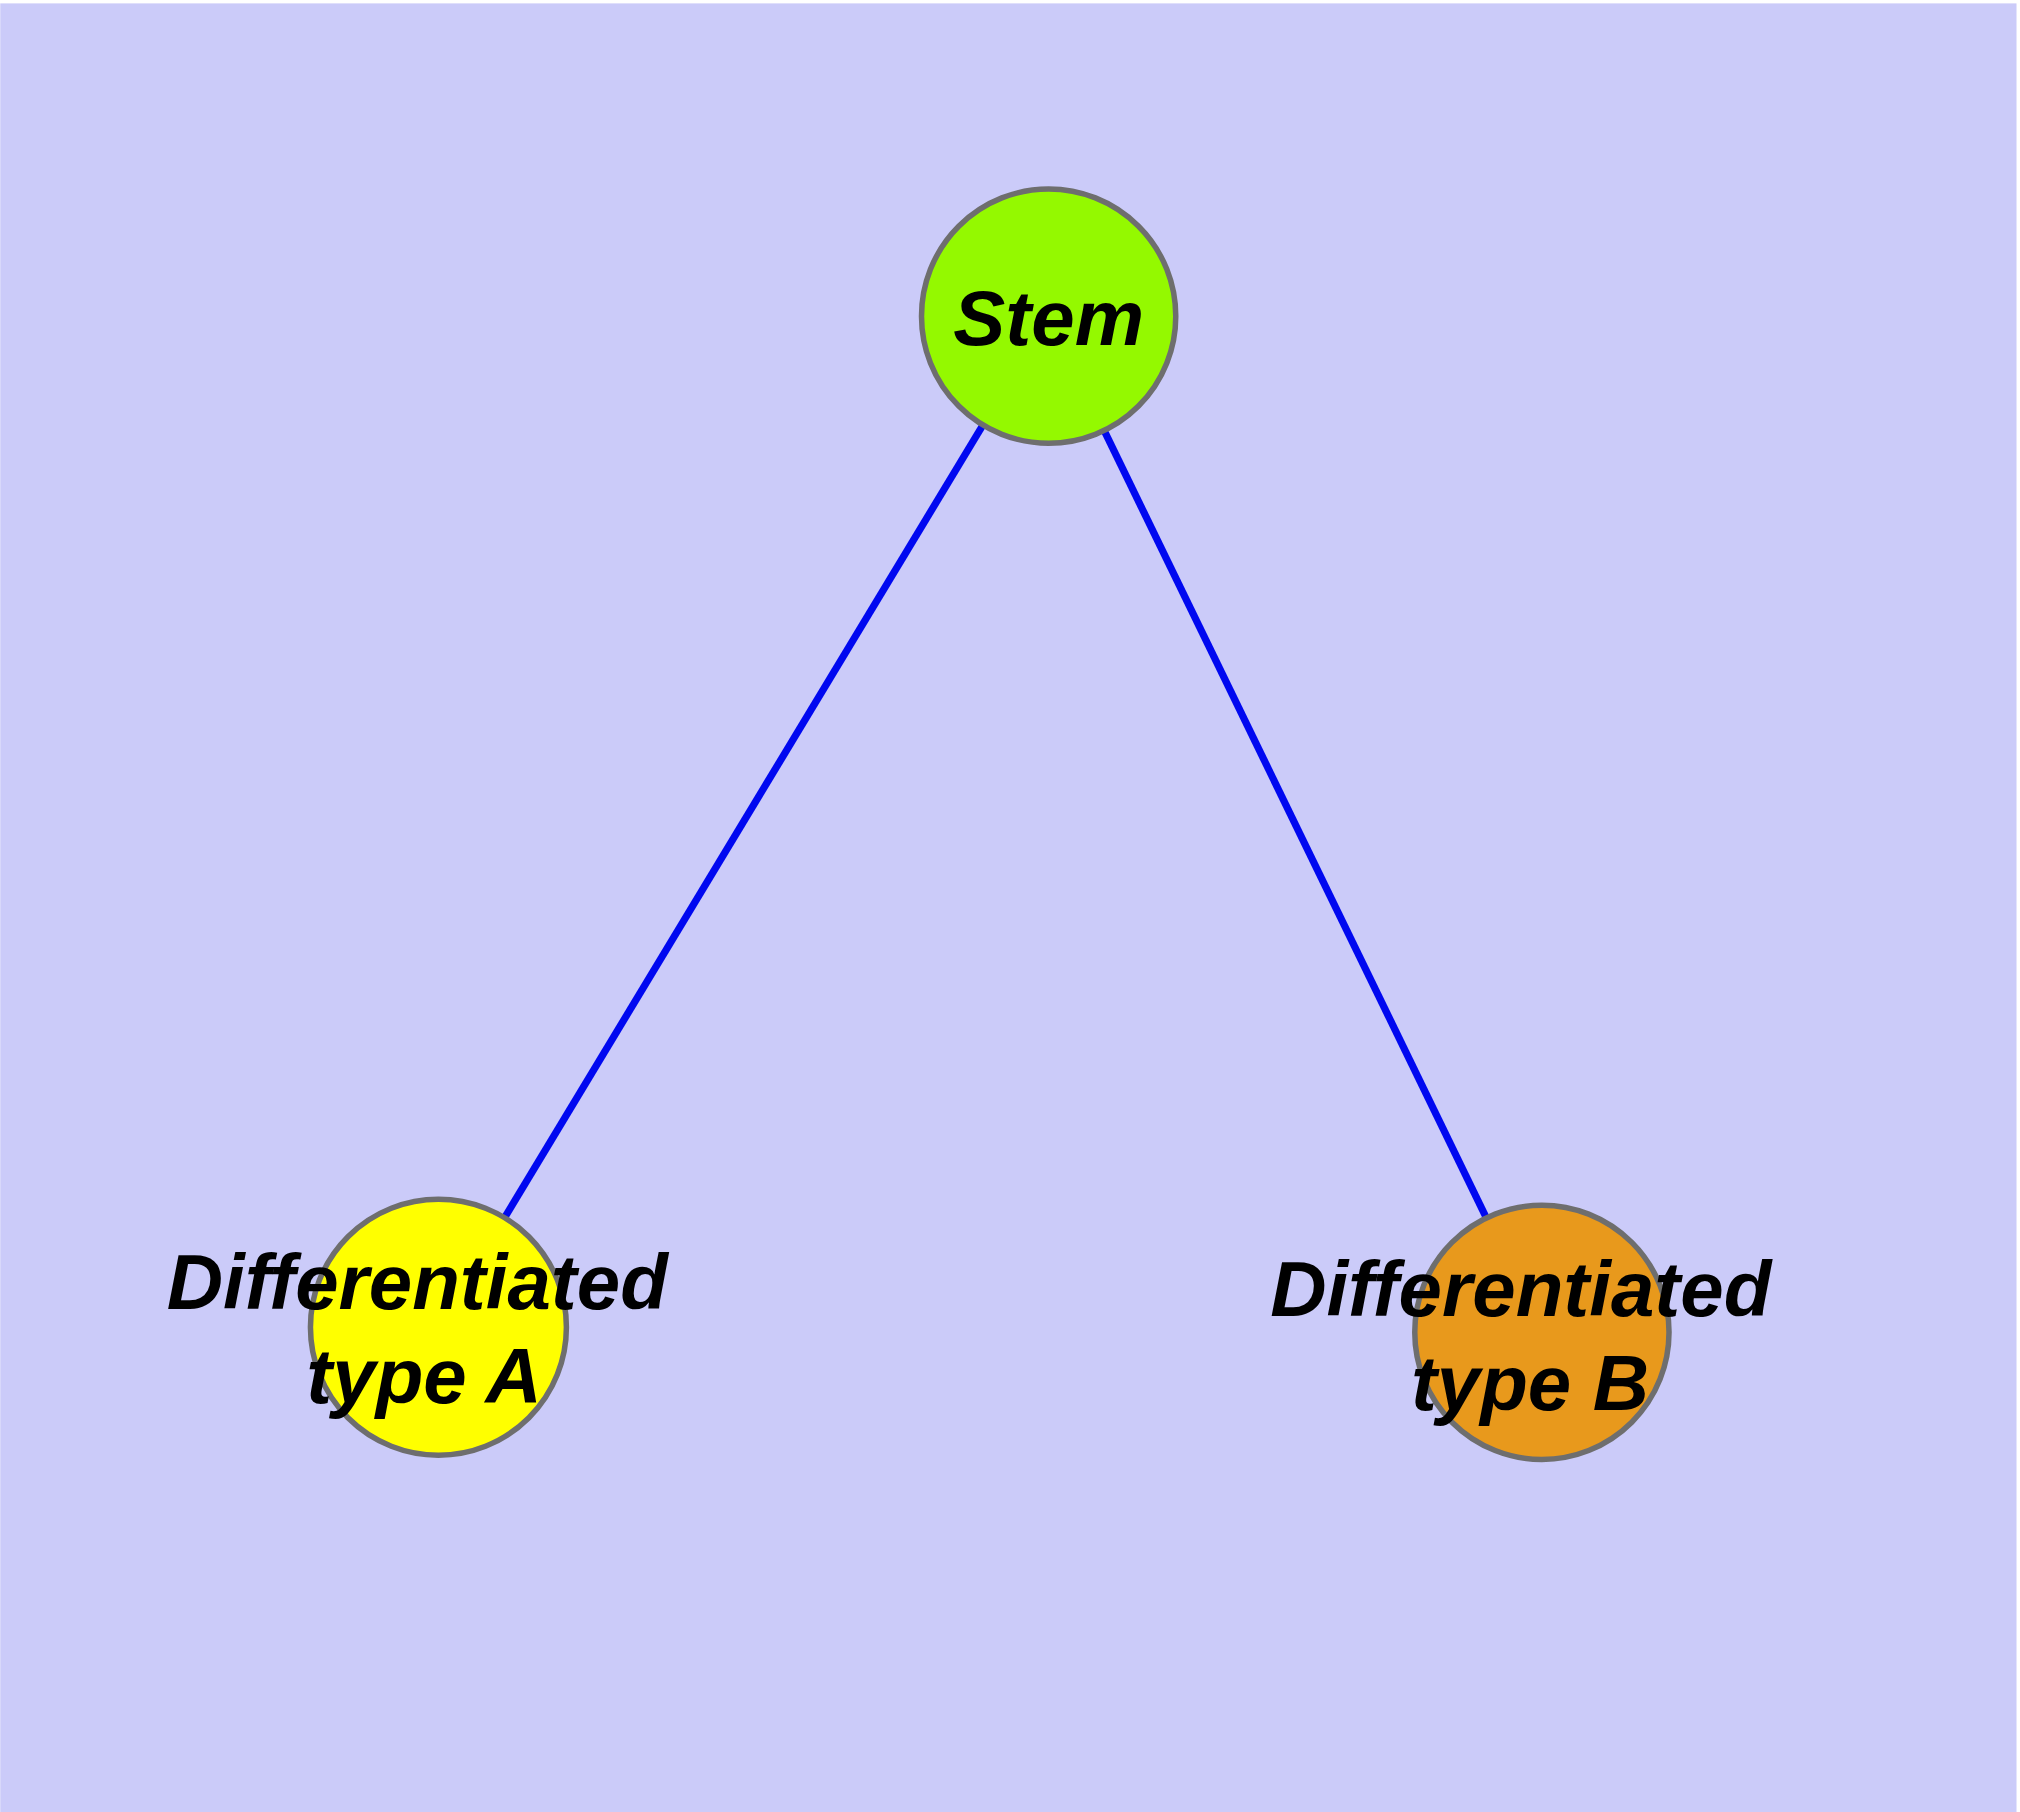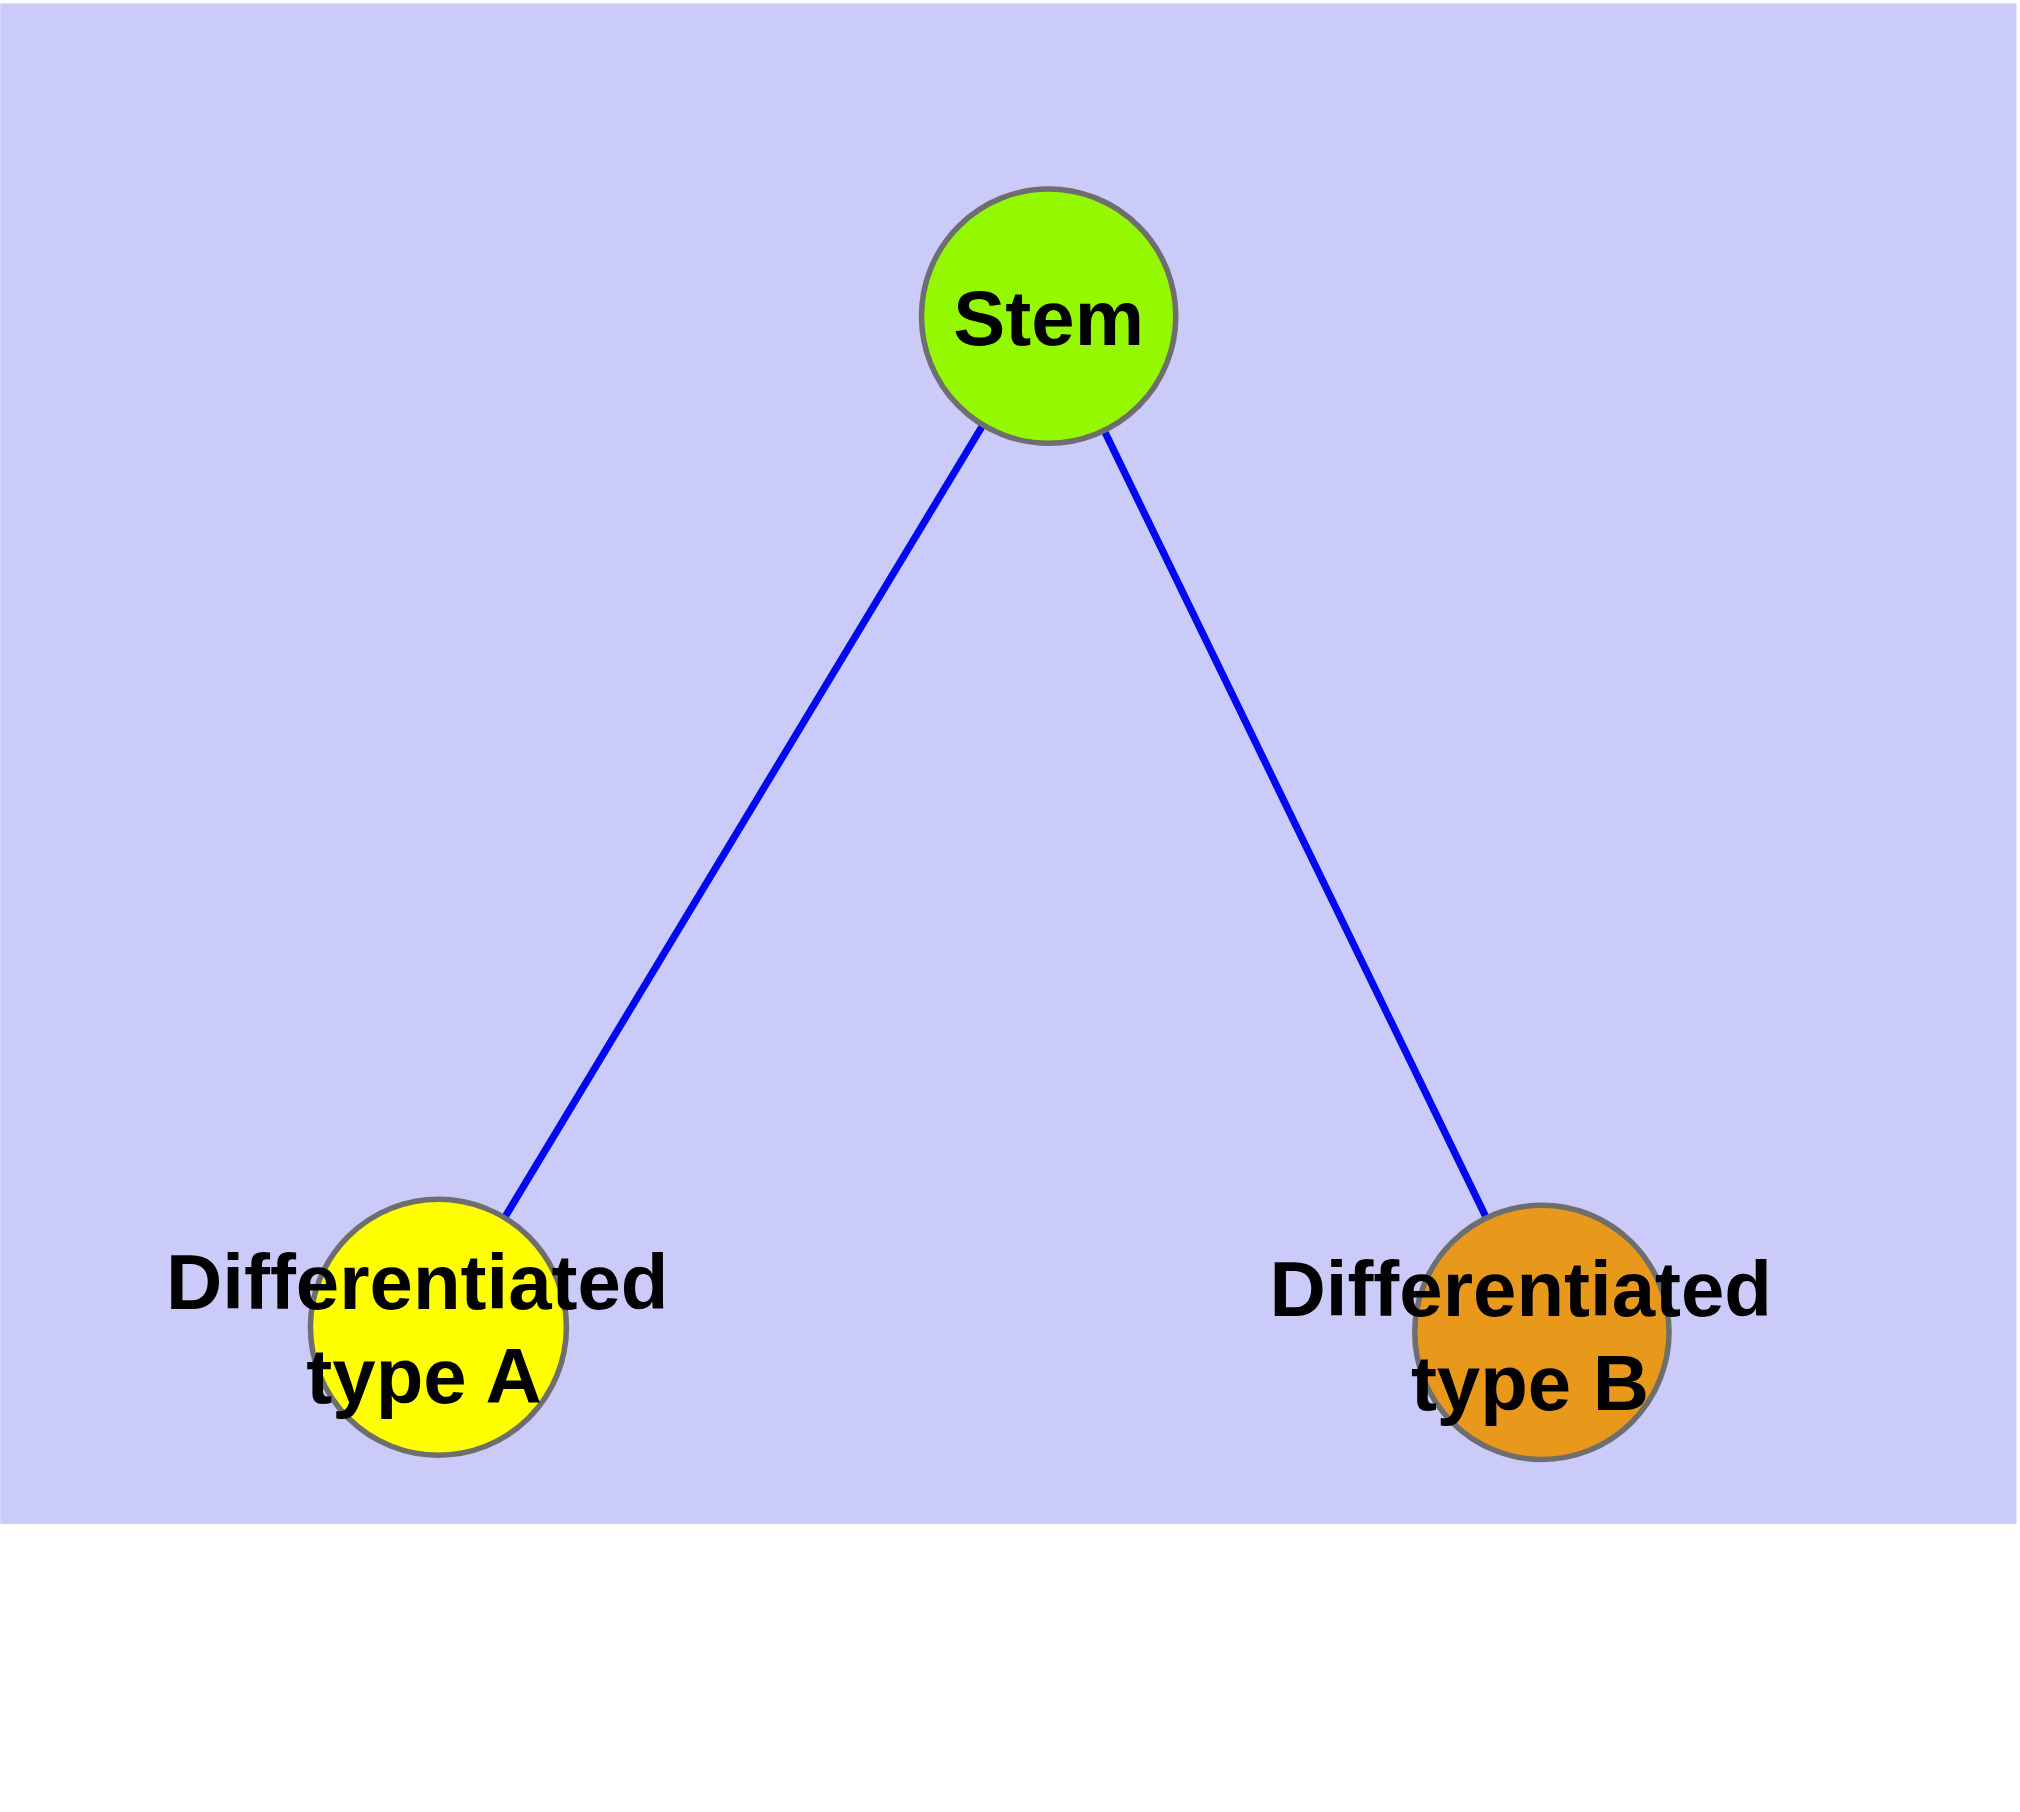--- a/index.html
+++ b/index.html
@@ -6,22 +6,23 @@
     margin: 0;
     padding: 0;
     width: 2021px;
     height: 1812px;
     background: #ffffff;
     font-family: "Liberation Sans", sans-serif;
   }
   .figure {
     position: relative;
     width: 2021px;
-    height: 1524px;
+    height: 1812px;
     overflow: hidden;
+    font-style: italic;
   }
   .figure svg {
     position: absolute;
     left: 0;
     top: 0;
     display: block;
   }
   .node-circle {
     stroke-width: 6.5px;
   }

